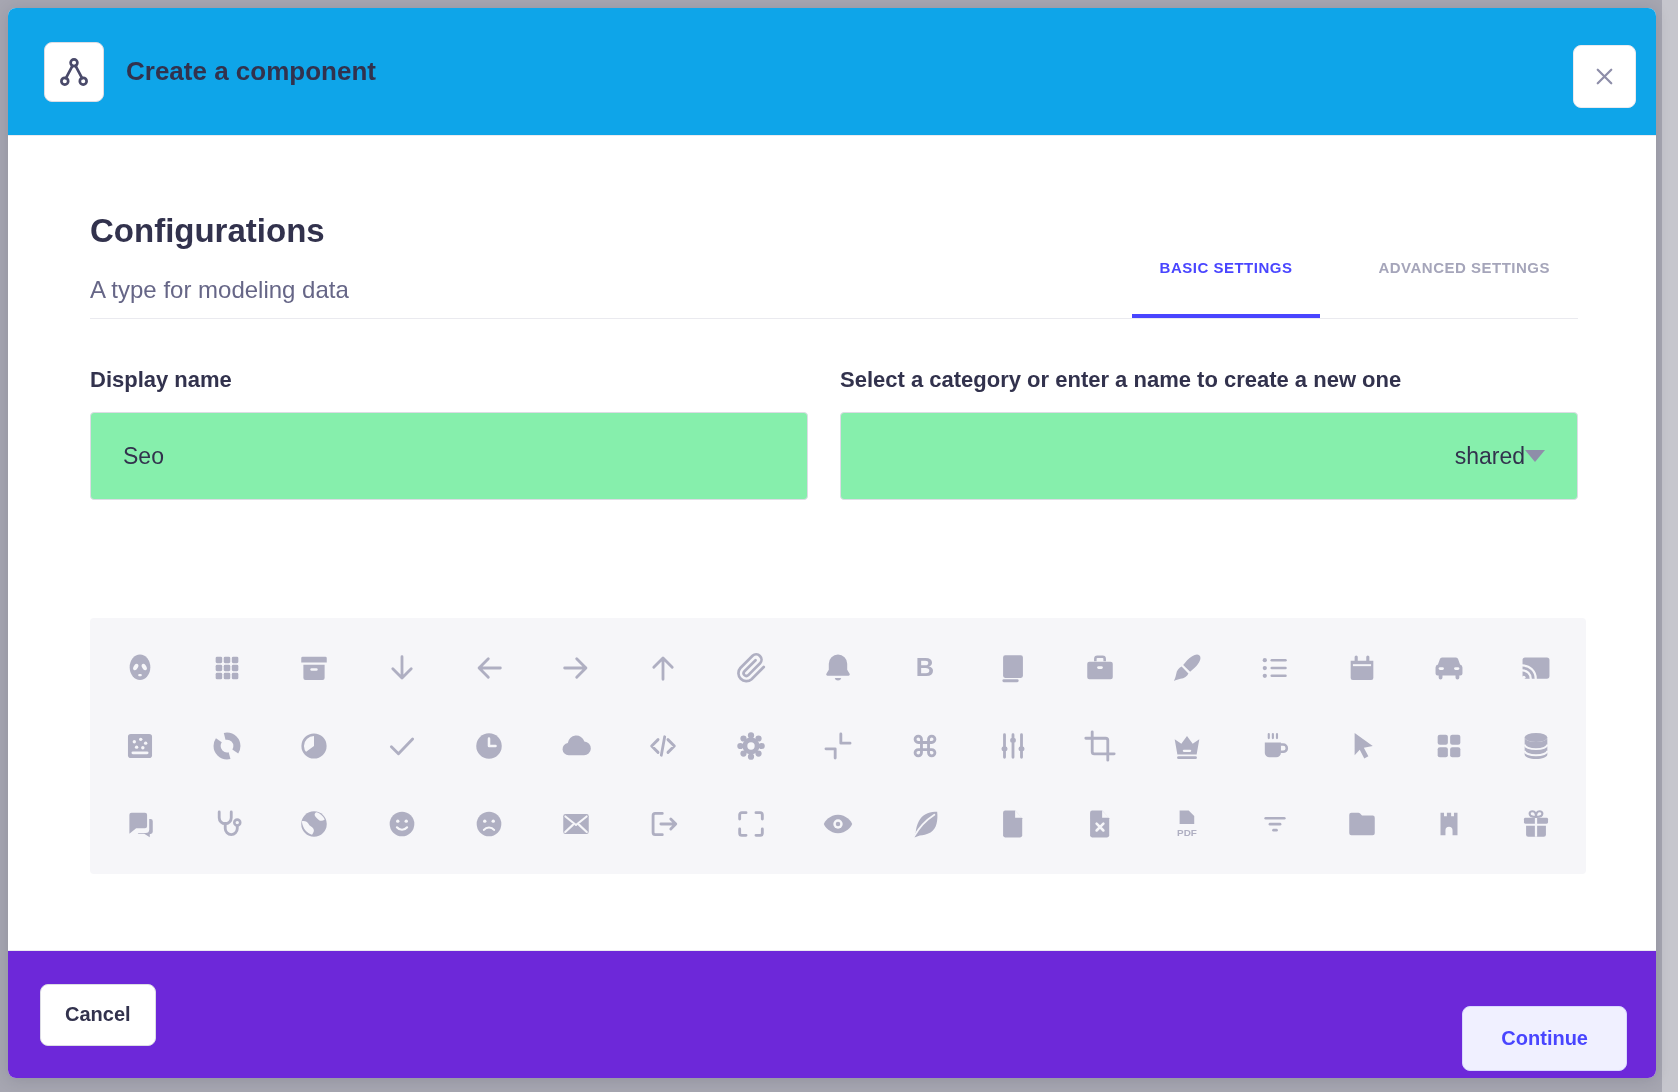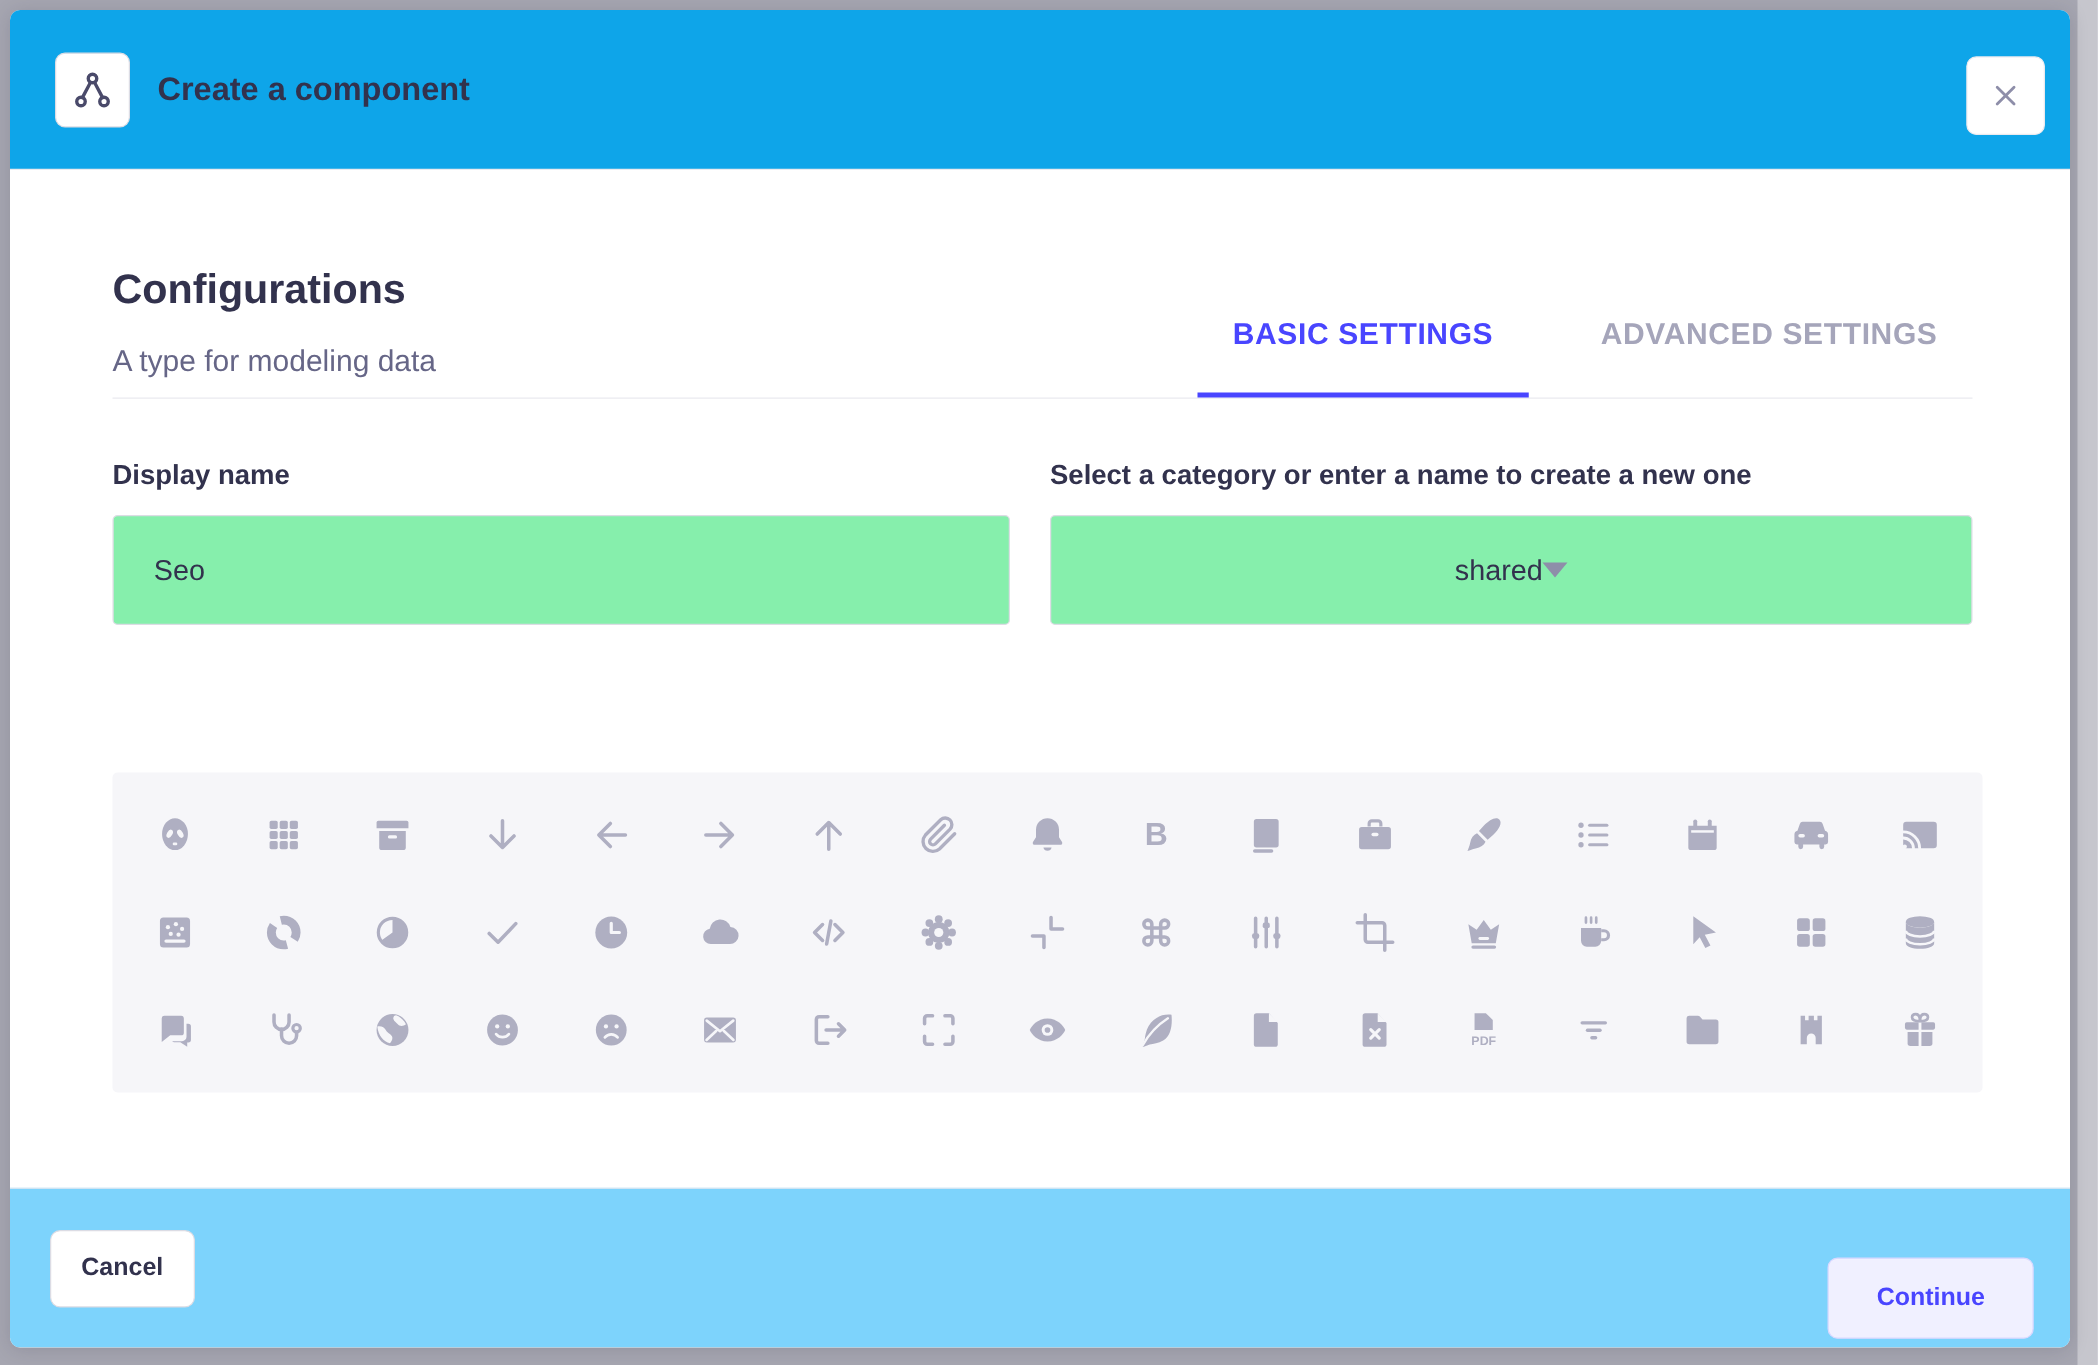--- a/index.html
+++ b/index.html
@@ -17,44 +17,44 @@
   .hdr h1 { margin-left:22px; font-size:26px; font-weight:700; color:#32324d; }
   .close { position:absolute; right:20px; top:37px; width:63px; height:63px; background:#fff; border:1px solid #eaeaef; border-radius:8px; display:flex; align-items:center; justify-content:center; color:#8e8ea9; cursor:pointer; }
 
   
   .content { position:relative; height:814px; background:#fff; }
   .content h2 { position:absolute; left:82px; top:76px; font-size:33px; font-weight:700; color:#32324d; }
   .sub { position:absolute; left:82px; top:140px; font-size:24px; color:#666687; }
   .divider { position:absolute; left:82px; right:78px; top:182px; height:1px; background:#eaeaef; }
 
   .tabs { position:absolute; right:78px; top:121px; display:flex; gap:30px; }
-  .tab { font-size:24px; font-weight:700; letter-spacing:.5px; color:#a5a5ba; line-height:22px;
+  .tab { font-size:15px; font-weight:700; letter-spacing:.5px; color:#a5a5ba; line-height:22px;
          padding:0 28px 35px; border-bottom:4px solid transparent; cursor:pointer; white-space:nowrap; }
   .tab.active { color:#4945ff; border-bottom-color:#4945ff; }
 
   .field { position:absolute; top:232px; }
   .field-left { left:82px; width:718px; }
   .field-right { left:832px; width:738px; }
   .field label { display:block; font-size:22px; font-weight:700; color:#32324d; line-height:24px; margin-bottom:20px; }
   .tbox { width:100%; height:88px; border:1px solid #dcdce4; border-radius:4px; background:#86efac;
           font-family:"Liberation Sans",sans-serif; font-size:23px; color:#32324d; padding:0 32px; }
   input.tbox { outline:none; }
-  .select { display:flex; align-items:center; justify-content:center; cursor:pointer; }
+  .select { display:flex; align-items:center; justify-content:flex-end; cursor:pointer; }
   .caret { width:0; height:0; border-left:10px solid transparent; border-right:10px solid transparent; border-top:12px solid #8e8ea9; }
 
   .icon-head { position:absolute; left:82px; right:78px; top:414px; display:flex; align-items:center; justify-content:space-between; }
   .icon-head label { font-size:19px; font-weight:700; color:#32324d; }
   .search { color:#8e8ea9; margin-right:26px; display:flex; cursor:pointer; }
 
   .panel { position:absolute; left:82px; top:482px; width:1496px; height:256px; background:#f6f6f9; border-radius:4px; padding:11px 6px; }
   .icon-row { display:flex; height:78px; }
   .icon-cell { flex:1; display:flex; align-items:center; justify-content:center; color:#afafc2; cursor:pointer; border-radius:4px; }
 
   
-  .ftr { height:128px; background:#7dd3fc; border-top:1px solid #eaeaef; display:flex; align-items:center; justify-content:space-between; padding:0 29px 0 32px; }
+  .ftr { height:128px; background:#6d28d9; border-top:1px solid #eaeaef; display:flex; align-items:center; justify-content:space-between; padding:0 29px 0 32px; }
   .btn { font-family:"Liberation Sans",sans-serif; font-size:20px; font-weight:700; border-radius:8px; cursor:pointer; }
   .btn-cancel { height:62px; padding:0 24px; background:#fff; border:1px solid #dcdce4; color:#32324d; }
   .btn-continue { height:65px; padding:0 38px; background:#f0f0ff; border:1px solid #d9d8ff; color:#4945ff;margin-top:48px; }
 </style>
 </head>
 <body>
 
 <div class="scroll-track"></div>
 
 <div class="modal">

